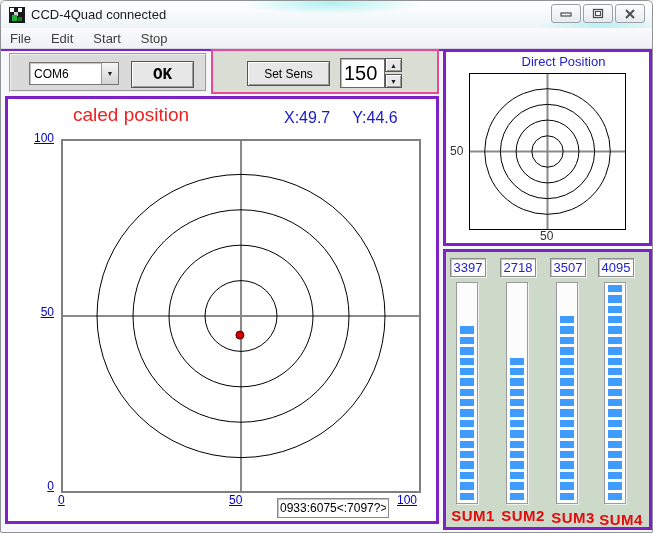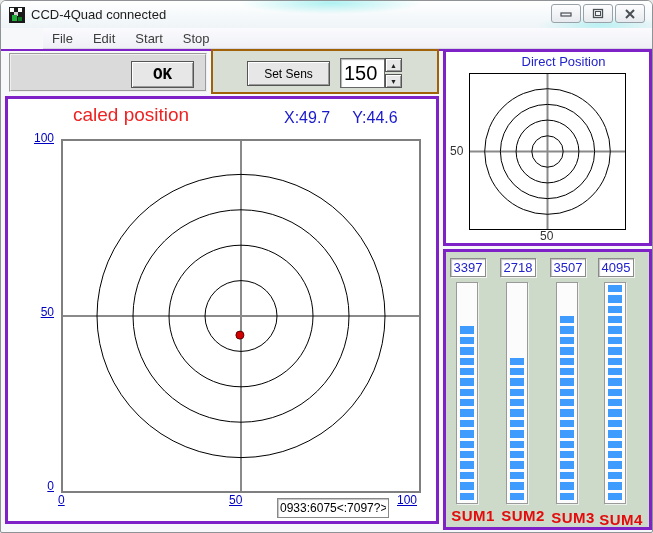--- a/index.html
+++ b/index.html
@@ -21,21 +21,21 @@
   .win-btns{ position:absolute; right:7px; top:3px; display:flex; gap:2px; }
   .win-btn{
     width:30px; height:19px; border:1px solid #99a1a9; border-radius:3px;
     background:linear-gradient(#fdfdfe,#e7eaee);
     display:flex; align-items:center; justify-content:center; cursor:default;
   }
   
   .menubar{
     height:21px; display:flex; align-items:center; padding-left:0;
     background:linear-gradient(#fbfbfe,#eff0f6); border-bottom:1px solid #d6d6e2;
-    font-size:13px; color:#3d3d3d;margin-left:42px;
+    font-size:13px; color:#3d3d3d;
   }
   .menu-item{ padding:2px 11px 2px 9px; }
   .purple-line{ position:absolute; left:0; top:48px; width:653px; height:2px; background:#7e22c8; }
 
   
   .com-panel{
     position:absolute; left:8px; top:52px; width:198px; height:39px;
     background:#dadada; border:2px groove #efefef;
   }
   .combo{
@@ -51,21 +51,21 @@
     background:#e7e7e7; border:1px solid #555;
     box-shadow:inset 1px 1px 0 #ffffff, inset -1px -1px 0 #9a9a9a;
     display:flex; align-items:center; justify-content:center; cursor:default;
   }
   .ok-btn{
     position:absolute; left:120px; top:6px; width:63px; height:27px;
     font-family:Liberation Mono, monospace; font-size:16px; font-weight:bold; color:#000;
   }
   .sens-panel{
     position:absolute; left:210px; top:48px; width:228px; height:45px;
-    border:2px solid #a16207; background:#d9ded4;
+    border:2px solid #ec4899; background:#d9ded4;
   }
   .sens-btn{ position:absolute; left:34px; top:10px; width:83px; height:25px; font-size:12px; color:#000; }
   .spin-box{
     position:absolute; left:127px; top:7px; width:45px; height:30px; background:#fff;
     border:1px solid #666; box-shadow:inset 1px 1px 1px rgba(0,0,0,.3);
     font-size:20px; color:#000; padding:3px 0 8px 3px;
   }
   .spin-btns{ position:absolute; left:172px; top:7px; width:17px; height:30px; display:flex; flex-direction:column; gap:2px; }
   .spin-btn{ flex:1; font-size:7px; color:#222; }
 
@@ -152,20 +152,26 @@
 
   <div class="menubar">
     <span class="menu-item">File</span>
     <span class="menu-item">Edit</span>
     <span class="menu-item">Start</span>
     <span class="menu-item">Stop</span>
   </div>
   <div class="purple-line"></div>
 
   <div class="com-panel">
+    <div class="combo">
+      <div class="combo-text">COM6</div>
+      <div class="combo-btn">
+        <span>▼</span>
+      </div>
+    </div>
     <div class="btn3d ok-btn">OK</div>
   </div>
 
   <div class="sens-panel">
     <div class="btn3d sens-btn">Set Sens</div>
     <div class="spin-box">150</div>
     <div class="spin-btns">
       <div class="btn3d spin-btn">
           <span>▲</span>
         </div>

